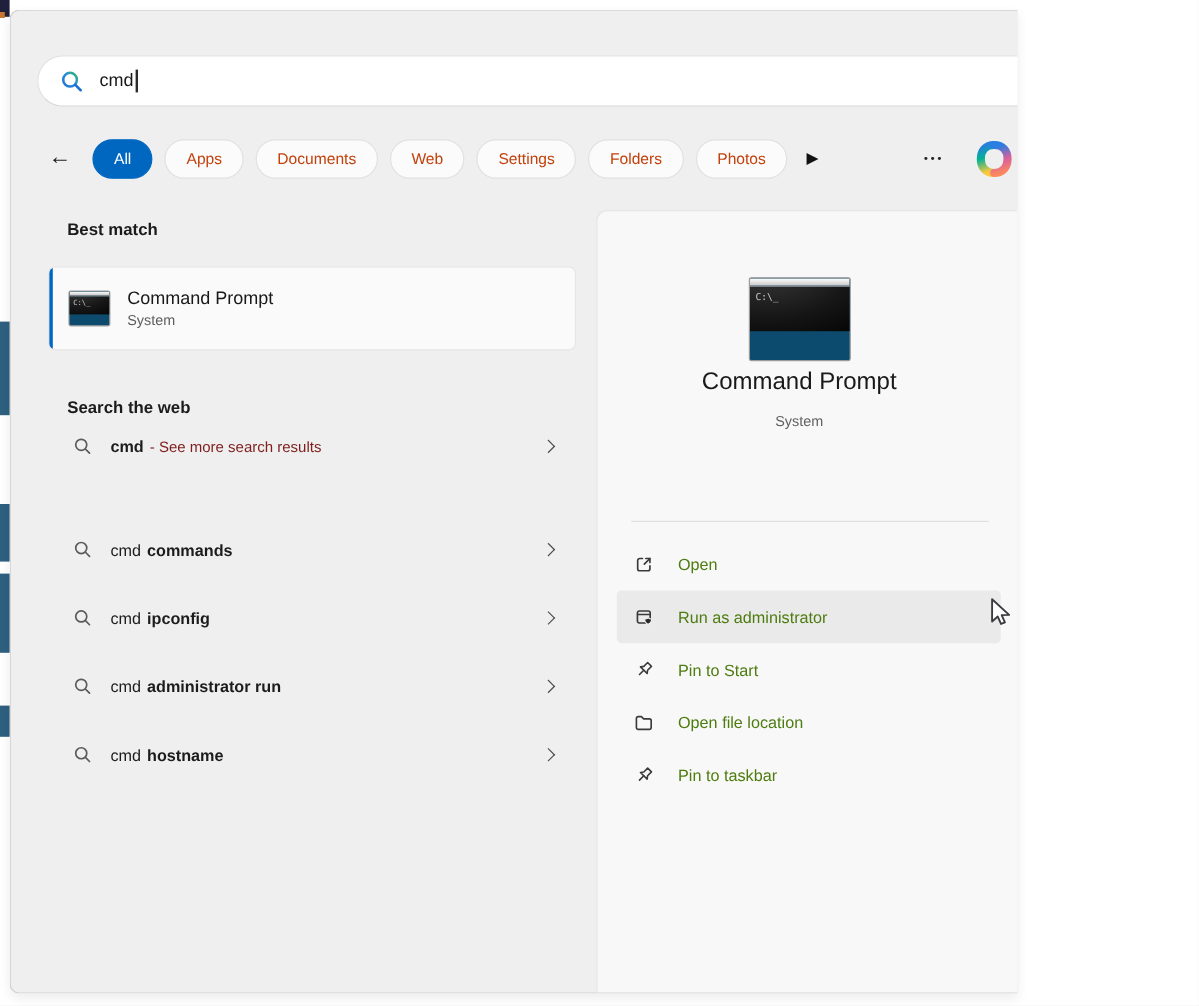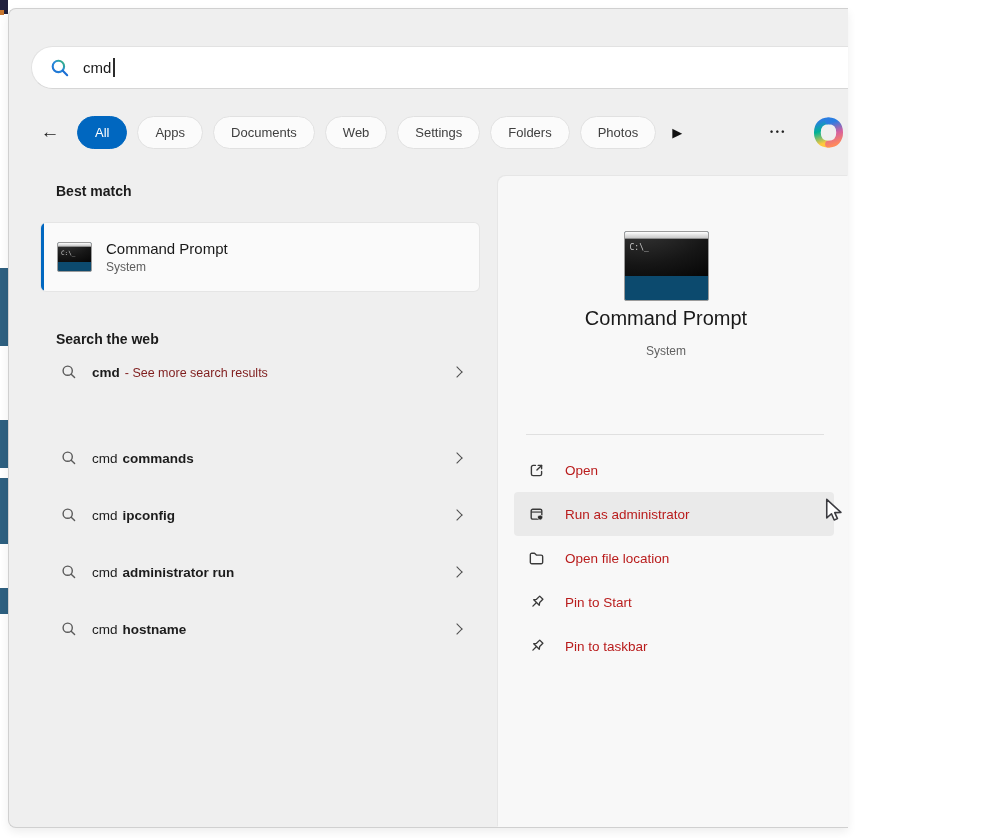--- a/index.html
+++ b/index.html
@@ -38,21 +38,21 @@
   
   .filter-row {
     position:absolute; left:22px; top:103px; right:0; height:40px;
     display:flex; align-items:center; gap:10px; padding-left:2px;
   }
   .back-btn {
     width:34px; text-align:center; font-size:19px; color:#1b1b1b; cursor:default;
   }
   .pill {
     height:33px; line-height:31px; padding:0 17px; border-radius:17px;
-    font-size:13px; color:#404040; background:#fbfbfb; border:1px solid #e1e1e1;
+    font-size:13px; color:#c2410c; background:#fbfbfb; border:1px solid #e1e1e1;
     white-space:nowrap;
   }
   .pill.active { background:#0067C0; border-color:#0067C0; color:#ffffff; }
   .expand-btn { font-size:13px; color:#111; margin-left:6px; }
   .spacer { flex:1; }
   .more-btn { font-size:9px; letter-spacing:2.5px; font-weight:bold; color:#222; margin-right:16px; }
   .copilot { width:31px; height:31px; margin-right:4px; flex:0 0 auto; }
 
   
   .section-header { position:absolute; left:47px; font-size:14px; font-weight:700; color:#1b1b1b; }
@@ -117,21 +117,21 @@
     text-align:center; font-size:20px; color:#191919; }
   .preview-sub { position:absolute; top:168px; left:0; right:14px;
     text-align:center; font-size:12px; color:#616161; }
   .divider { position:absolute; top:258px; left:28px; right:24px; height:1px; background:#e0e0e0; }
 
   .action-list { position:absolute; top:272px; left:16px; right:14px; }
   .action-row { height:44px; display:flex; align-items:center; padding:0 12px 0 14px;
     border-radius:4px; }
   .action-row.hovered { background:#eaeaea; }
   .action-row .aicon { width:17px; height:17px; margin-right:20px; flex:0 0 auto; }
-  .action-label { font-size:13.5px; color:#b91c1c; }
+  .action-label { font-size:13.5px; color:#4d7c0f; }
 
   
   .mouse-cursor { position:absolute; left:820px; top:496px; width:27px; height:27px;
     pointer-events:none; z-index:50; }
 </style>
 </head>
 <body>
 
 <div class="bg-frag frag-navy"></div>
 <div class="bg-frag frag-orange"></div>
@@ -283,41 +283,41 @@
       </div>
       <div class="action-row hovered">
         <svg class="aicon" viewBox="0 0 16 16">
           <rect x="3" y="3" width="10" height="9.4" rx="1.5" fill="none" stroke="#3a3a3a" stroke-width="1.3"></rect>
           <line x1="3" y1="5.7" x2="13" y2="5.7" stroke="#3a3a3a" stroke-width="1.1"></line>
           <path d="M11.4 8.3 c0.95 0.8 1.9 1 2.7 1 0 2.2 -1.1 3.55 -2.7 4.15 -1.6 -0.6 -2.7 -1.95 -2.7 -4.15 0.8 0 1.75 -0.2 2.7 -1 z" fill="#2b2b2b" stroke="#f8f8f8" stroke-width="0.8"></path>
         </svg>
         <span class="action-label">Run as administrator</span>
       </div>
       <div class="action-row">
+        <svg class="aicon" viewBox="0 0 16 16" fill="none" stroke="#3a3a3a" stroke-width="1.25" stroke-linejoin="round" stroke-linecap="round">
+          <g transform="rotate(45 8 8)">
+            <path d="M5.9 1.6 h4.2 v4.3 l1.6 2.1 h-7.4 l1.6 -2.1 z"></path>
+            <path d="M8 8 v4.8"></path>
+          </g>
+        </svg>
+        <span class="action-label">Pin to Start</span>
+      </div>
+      <div class="action-row">
         <svg class="aicon" viewBox="0 0 16 16" fill="none" stroke="#3a3a3a" stroke-width="1.3" stroke-linejoin="round">
           <path d="M2.2 4.4 a1.4 1.4 0 0 1 1.4 -1.4 h2.5 l1.8 1.8 h4.5 a1.4 1.4 0 0 1 1.4 1.4 v5.4 a1.4 1.4 0 0 1 -1.4 1.4 h-8.8 a1.4 1.4 0 0 1 -1.4 -1.4 z"></path>
         </svg>
         <span class="action-label">Open file location</span>
       </div>
       <div class="action-row">
         <svg class="aicon" viewBox="0 0 16 16" fill="none" stroke="#3a3a3a" stroke-width="1.25" stroke-linejoin="round" stroke-linecap="round">
           <g transform="rotate(45 8 8)">
             <path d="M5.9 1.6 h4.2 v4.3 l1.6 2.1 h-7.4 l1.6 -2.1 z"></path>
             <path d="M8 8 v4.8"></path>
           </g>
         </svg>
-        <span class="action-label">Pin to Start</span>
-      </div>
-      <div class="action-row">
-        <svg class="aicon" viewBox="0 0 16 16" fill="none" stroke="#3a3a3a" stroke-width="1.25" stroke-linejoin="round" stroke-linecap="round">
-          <g transform="rotate(45 8 8)">
-            <path d="M5.9 1.6 h4.2 v4.3 l1.6 2.1 h-7.4 l1.6 -2.1 z"></path>
-            <path d="M8 8 v4.8"></path>
-          </g>
-        </svg>
         <span class="action-label">Pin to taskbar</span>
       </div>
     </div>
   </div>
 
 </div>
 
 <svg class="mouse-cursor" viewBox="0 0 24 24">
   <path d="M6 3 L6 19.5 L10.2 15.8 L12.6 21.3 L15.5 20.1 L13.1 14.8 L18.6 14.6 Z" fill="#ffffff" stroke="#3b3b40" stroke-width="1.4" stroke-linejoin="round"></path>
 </svg>

